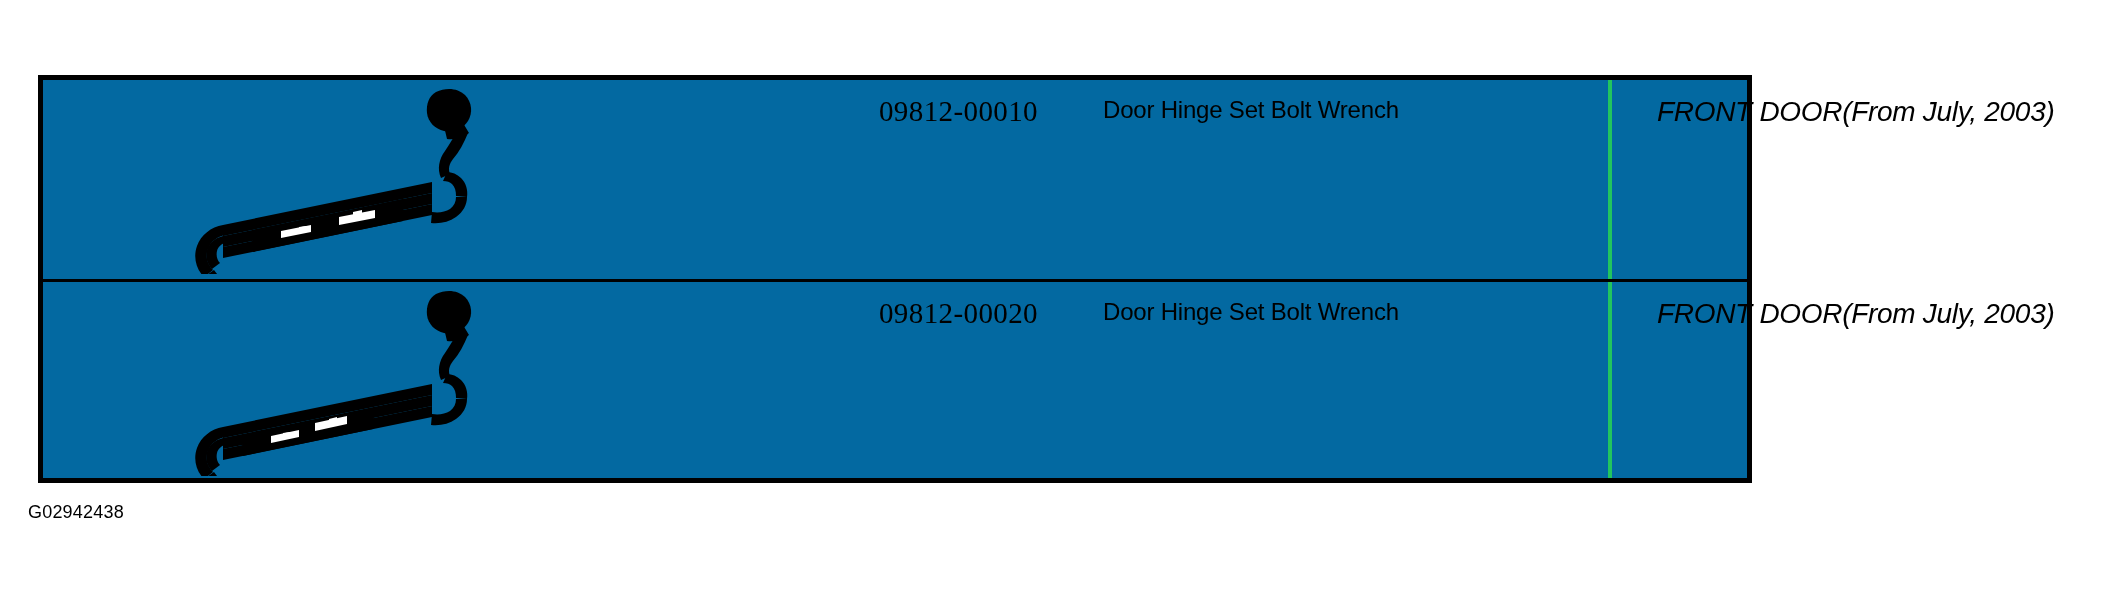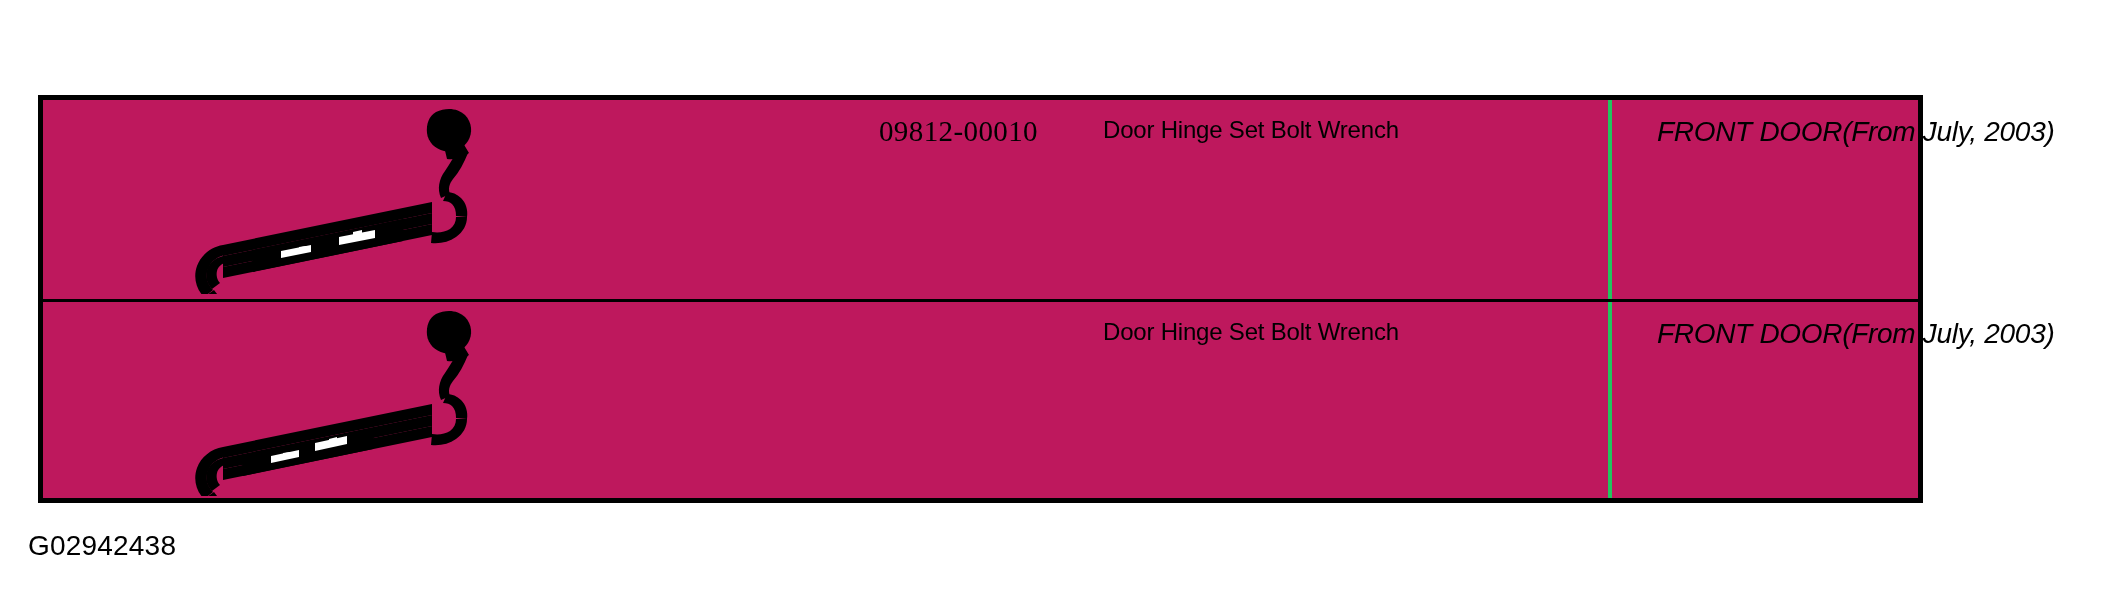--- a/index.html
+++ b/index.html
@@ -24,26 +24,25 @@
     width: 2123px;
     height: 606px;
     background: #ffffff;
   }
 
   
   .parts-table {
     position: absolute;
     left: 38px;
     top: 75px;
-    width: 1885px;
+    width: 1714px;
     height: 408px;
     border: 5px solid #000000;
     box-sizing: border-box;
-    background: #be185d;
-    margin-top: 20px;
+    background: #0369a1;
   }
 
   .table-row {
     position: absolute;
     left: 0;
     width: 100%;
     height: 50%;
     box-sizing: border-box;
   }
   .table-row.row-0 { top: 0; }
@@ -118,23 +117,23 @@
   .wrench-figure svg {
     display: block;
     width: 100%;
     height: 100%;
   }
 
   
   .figure-id {
     position: absolute;
     left: 28px;
-    top: 530px;
-    font-family: "Liberation Sans", sans-serif;
-    font-size: 28px;
+    top: 502px;
+    font-family: "Liberation Sans", sans-serif;
+    font-size: 18px;
     letter-spacing: 0.2px;
     white-space: nowrap;
   }
 </style>
 </head>
 <body>
 
 <div id="page">
 
   <div class="parts-table">
@@ -235,20 +234,21 @@
 
               <path d="M123 214 c8,-6 20,-6 28,0 c8,6 11,17 8,26 c-3,9 -12,15 -22,15
                        c-10,0 -18,-6 -21,-15 c-3,-9 -1,-20 7,-26 z"></path>
               <path d="M116 238 c12,6 26,6 38,0 l3,10 c-14,7 -30,7 -44,0 z"></path>
             </g>
           </svg>
         </div>
       </div>
 
       <div class="cell cell-info">
+        <div class="part-number">09812-00020</div>
         <div class="part-description">Door Hinge Set Bolt Wrench</div>
       </div>
 
       <div class="cell cell-application">
         <div class="application-text">FRONT DOOR(From July, 2003)</div>
       </div>
 
     </div>
 
   </div>

